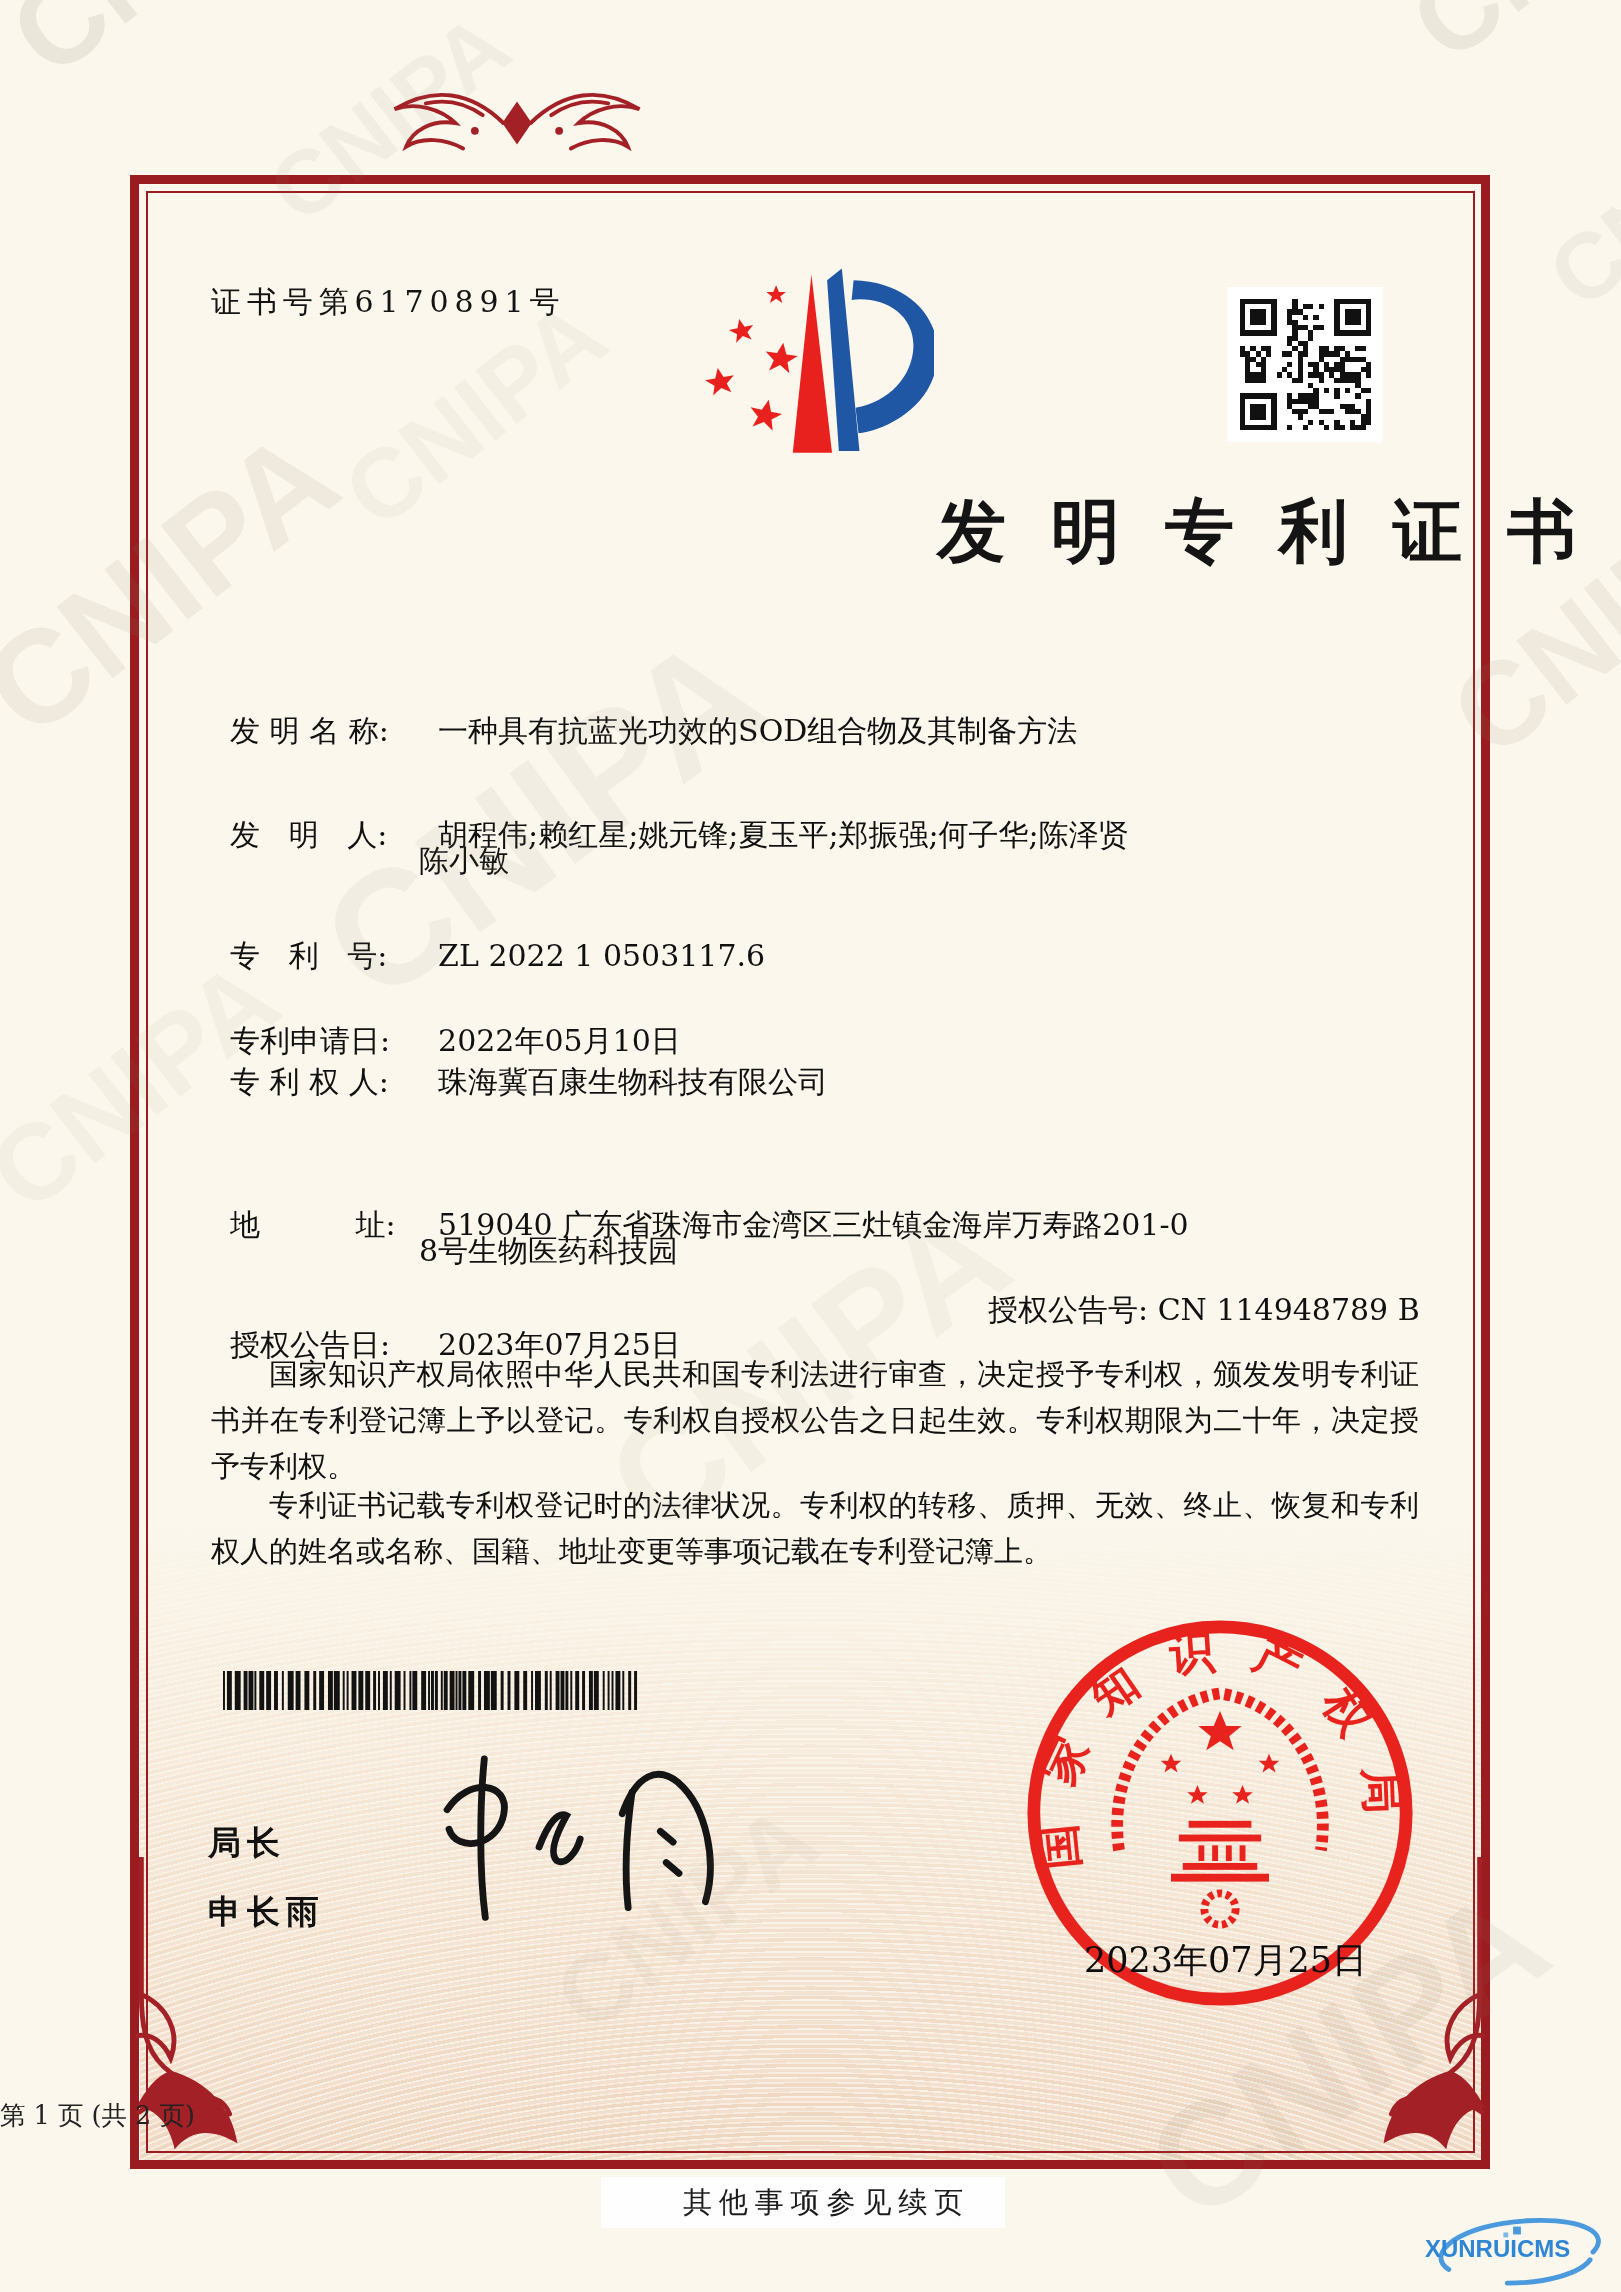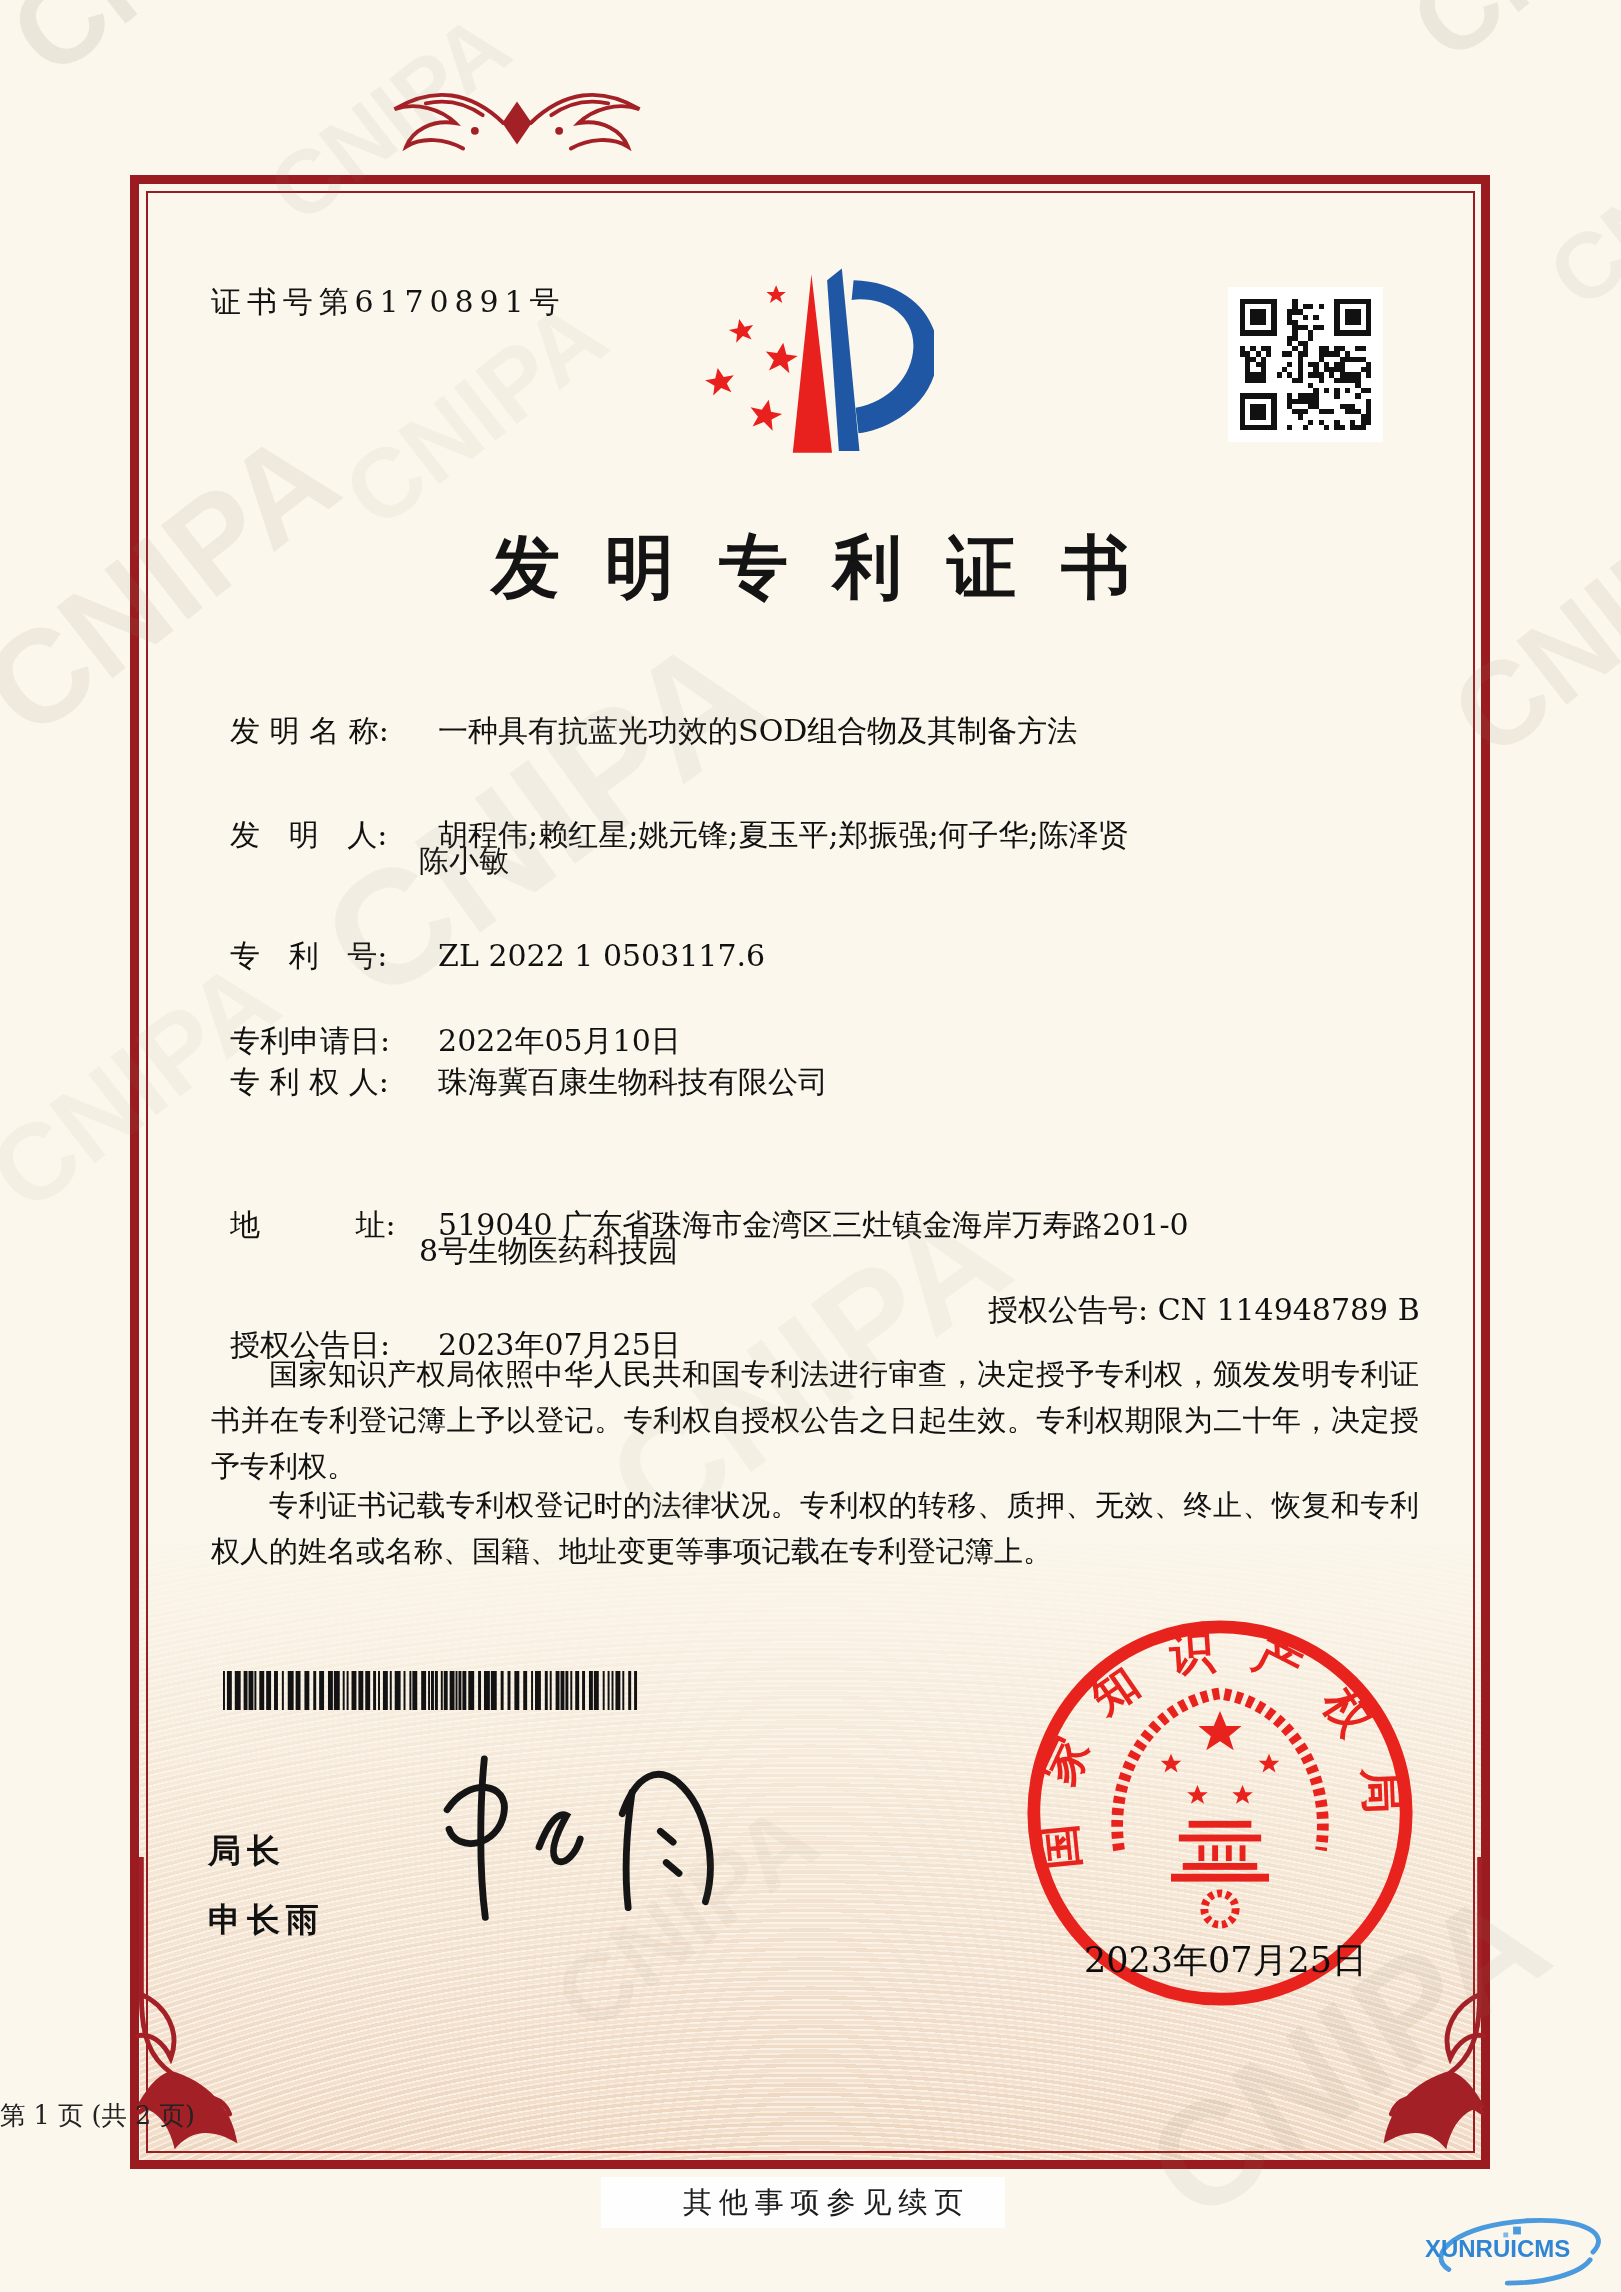--- a/index.html
+++ b/index.html
@@ -27,35 +27,35 @@
     border:2px solid #9b1c20;box-sizing:border-box;z-index:2;}
   
   .wm{position:absolute;z-index:6;font-family:"Liberation Sans",sans-serif;font-weight:bold;
     color:#8a7d66;transform-origin:left top;pointer-events:none;white-space:nowrap;}
   
   .certno{position:absolute;left:211px;top:282px;font-size:30px;letter-spacing:5.9px;color:#141414;z-index:3;}
   .logo{position:absolute;left:681px;top:243px;z-index:3;}
   .qr{position:absolute;left:1228px;top:287px;width:155px;height:155px;background:#fff;z-index:3;
       display:flex;align-items:center;justify-content:center;}
   .qr svg{width:131px;height:131px;}
-  .title{position:absolute;left:0;right:0;top:486px;text-align:center;
-    font-size:69px;font-weight:bold;letter-spacing:45px;text-indent:45px;color:#141414;z-index:3;margin-top:36px;}
+  .title{position:absolute;left:0;right:0;top:486px;text-align:right;
+    font-size:69px;font-weight:bold;letter-spacing:45px;text-indent:45px;color:#141414;z-index:3;}
   
   .row{position:absolute;left:211px;font-size:30px;color:#111;white-space:pre;z-index:3;}
   .row .lbl{display:inline-block;width:208px;white-space:pre;}
   .contline{position:absolute;left:419px;font-size:30px;color:#111;white-space:pre;z-index:3;}
   .pair2{position:absolute;left:777px;top:0;white-space:pre;}
   
   .para{position:absolute;left:211px;width:1208px;font-size:29px;line-height:46px;
     text-align:justify;text-indent:2em;color:#111;z-index:3;}
   
   .barcode{position:absolute;left:223px;top:1671px;width:416px;height:39px;z-index:3;}
   
   .officer{position:absolute;left:208px;font-size:33px;font-weight:bold;
-    font-family:"Liberation Sans","DejaVu Sans",sans-serif;color:#121212;z-index:3;letter-spacing:5.9px;margin-top:8px;}
+    font-family:"Liberation Sans","DejaVu Sans",sans-serif;color:#121212;z-index:3;letter-spacing:5.9px;}
   .signature{position:absolute;left:390px;top:1753px;z-index:4;}
   
   .seal{position:absolute;left:1024px;top:1617px;z-index:4;}
   .seal-date{position:absolute;left:1059px;top:1937px;width:333px;text-align:center;
     font-size:35px;color:#0d0d0d;z-index:5;white-space:nowrap;}
   
   .pageinfo{position:absolute;left:0;right:0;top:2098px;text-align:left;font-size:25.5px;color:#222;z-index:3;}
   .contnote{position:absolute;left:601px;top:2177px;width:357px;height:51px;background:#fefefe;
     display:flex;align-items:center;justify-content:center;font-size:29px;letter-spacing:6.9px;color:#1c1c1c;z-index:3;padding-left:47px;}
   .cms{position:absolute;left:1419px;top:2213px;z-index:3;}

